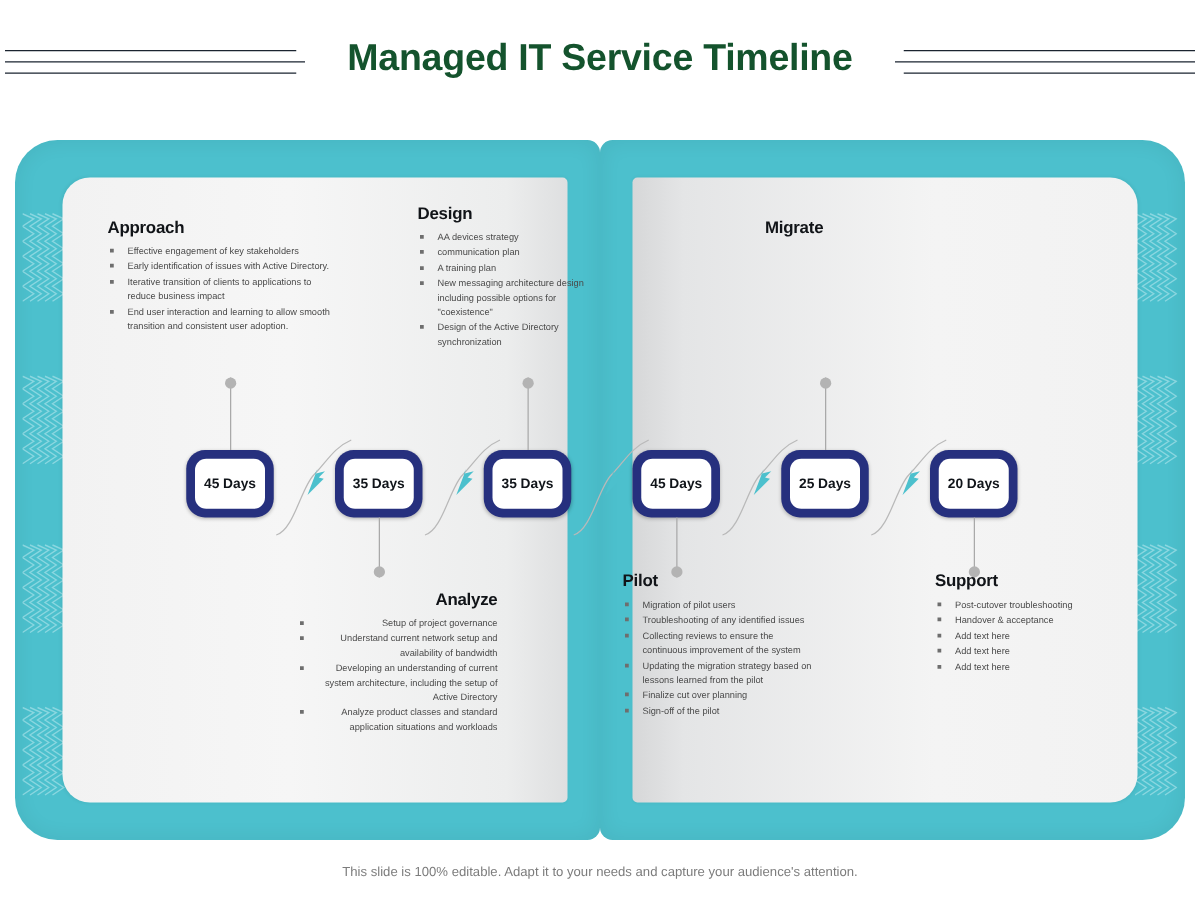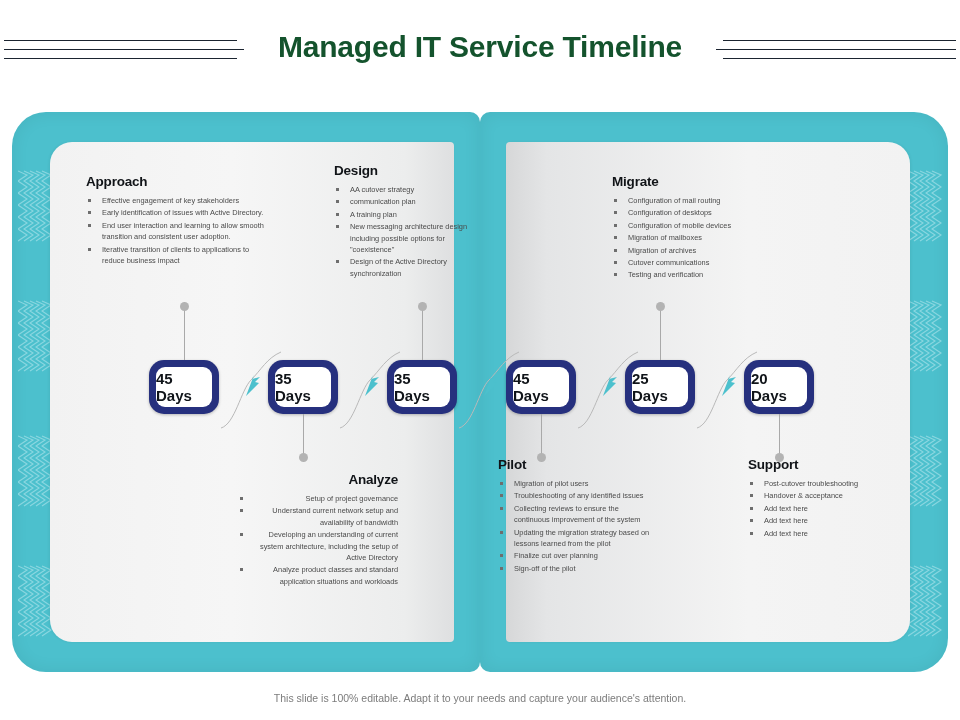--- a/index.html
+++ b/index.html
@@ -166,21 +166,21 @@
     box-shadow: 0 1px 3px rgba(0,0,0,0.25);
   }
   .badge .inner {
     width: 100%;
     height: 100%;
     background: #ffffff;
     border-radius: 9px;
     display: flex;
     align-items: center;
     justify-content: center;
-    font-size: 15px;
+    font-size: 11px;
     font-weight: bold;
     color: #101419;
   }
 
   
   .stem {
     position: absolute;
     width: 9px;
   }
   .stem .line {
@@ -393,45 +393,36 @@
         <svg width="66" height="80" viewBox="0 0 66 80">
           <path d="M 2 78 C 16 74, 22 40, 32 30 C 42 20, 48 8, 62 2" fill="none" stroke="#b9b9b9" stroke-width="1"></path>
           <path d="M 27 46 L 40 33 L 36 32 L 41 27 L 33 29 L 35 25 Z" fill="#4cc0cd"></path>
         </svg>
       </div>
       <div class="section" style="left: 74px; top: 62px; width: 185px;">
         <h3>Approach</h3>
         <ul>
           <li>Effective engagement  of key stakeholders</li>
           <li>Early identification of issues with Active Directory.</li>
+          <li>Iterative  transition of clients to applications to reduce business impact</li>
           <li>End user interaction  and learning to allow smooth transition and consistent user adoption.</li>
-          <li>Iterative  transition of clients to applications to reduce business impact</li>
         </ul>
       </div>
       <div class="section" style="left: 322px; top: 51px; width: 150px;">
         <h3>Design</h3>
         <ul>
-          <li>AA cutover strategy</li>
+          <li>AA devices strategy</li>
           <li> communication  plan</li>
           <li>A training plan</li>
           <li>New messaging architecture  design including possible options for "coexistence"</li>
           <li>Design  of the Active  Directory synchronization</li>
         </ul>
       </div>
       <div class="section" style="left: 600px; top: 62px; width: 185px;">
         <h3>Migrate</h3>
-        <ul>
-          <li>Configuration of mail routing</li>
-          <li>Configuration of desktops</li>
-          <li>Configuration of mobile devices</li>
-          <li>Migration  of mailboxes</li>
-          <li>Migration  of archives</li>
-          <li>Cutover  communications</li>
-          <li>Testing and verification</li>
-        </ul>
       </div>
       <div class="section" style="left: 226px; top: 360px; width: 160px; text-align: right;">
         <h3>Analyze</h3>
         <ul>
           <li>Setup  of project governance</li>
           <li>Understand current  network setup and availability  of bandwidth</li>
           <li>Developing an understanding of current  system  architecture, including the setup  of Active Directory</li>
           <li>Analyze  product classes and standard  application situations and workloads</li>
         </ul>
       </div>

